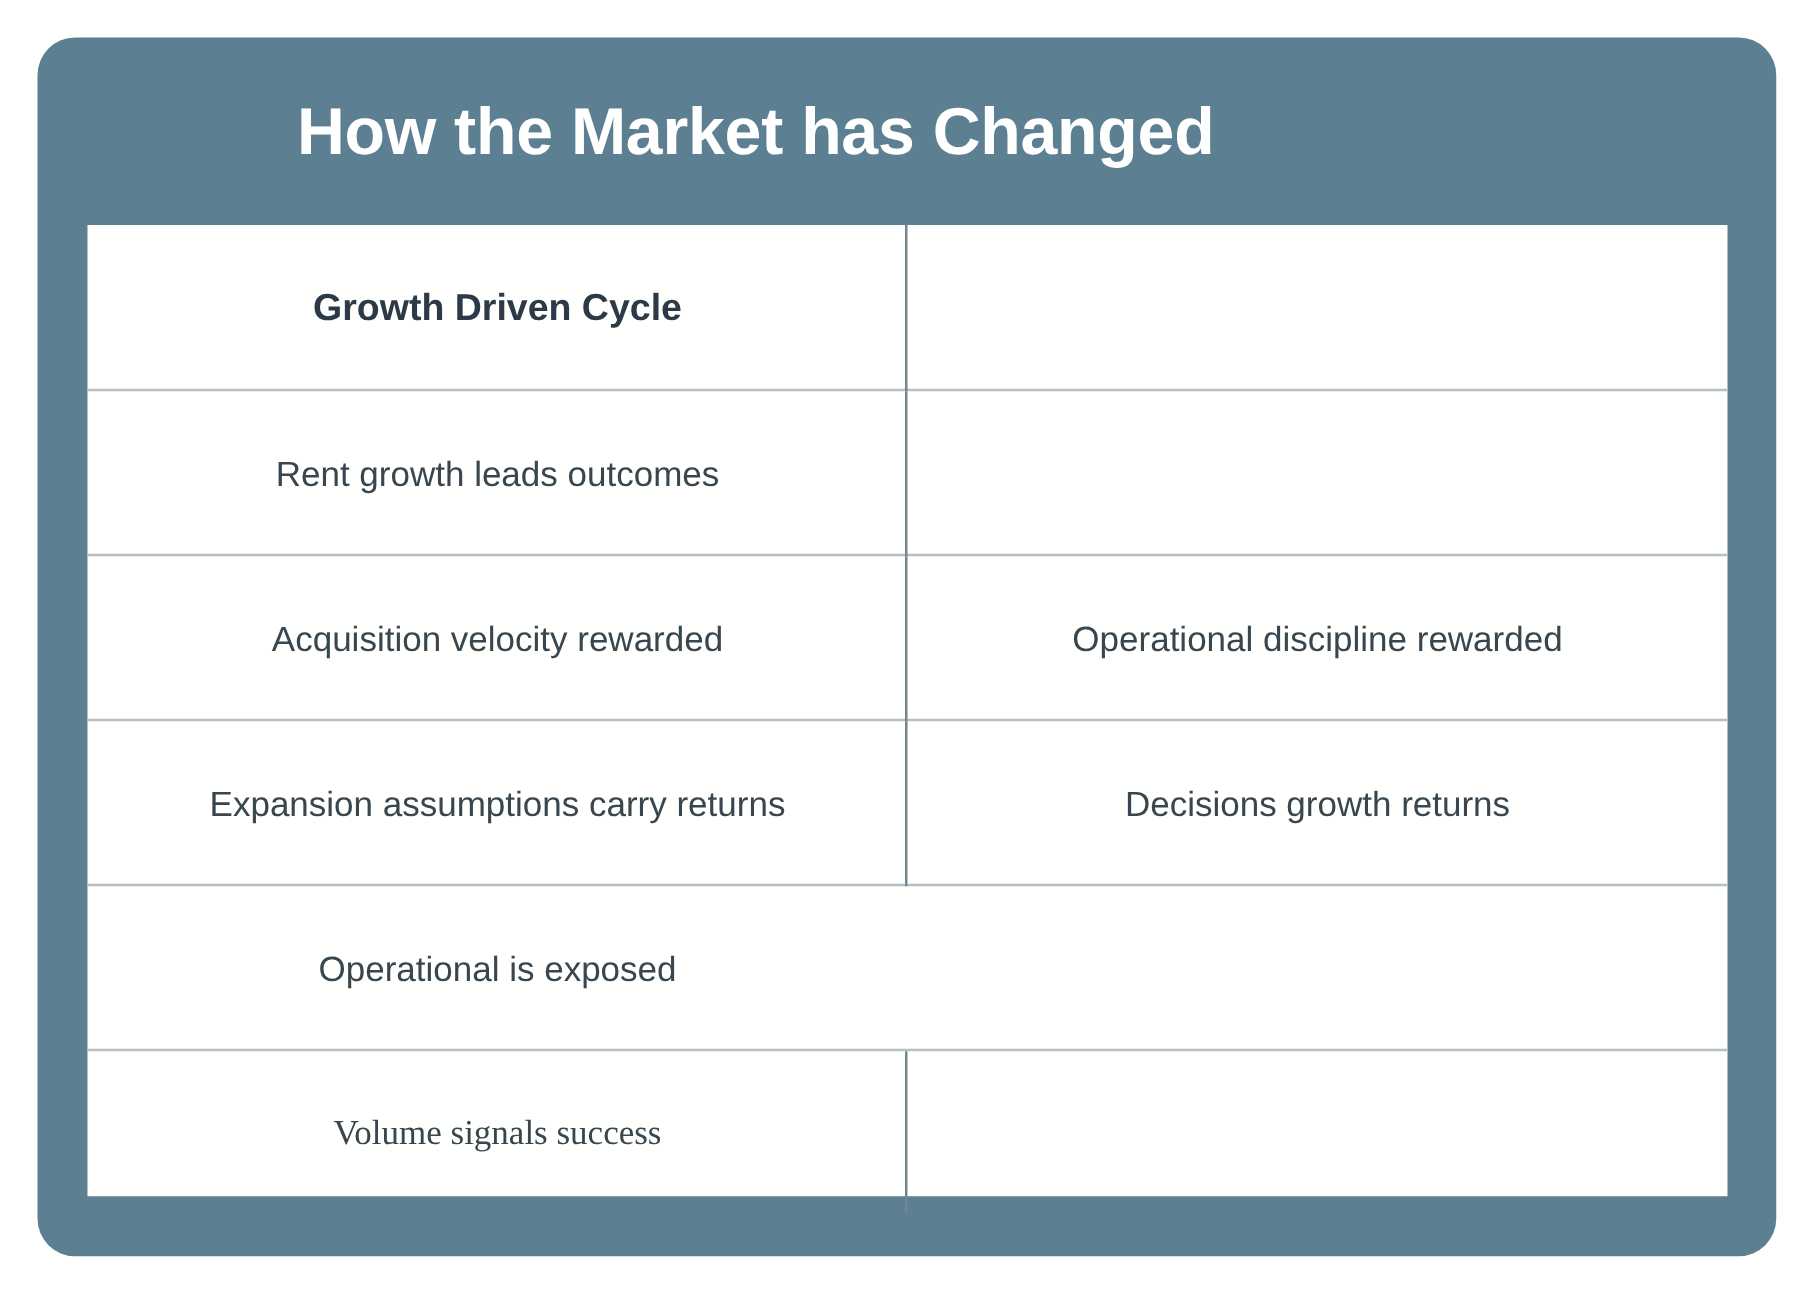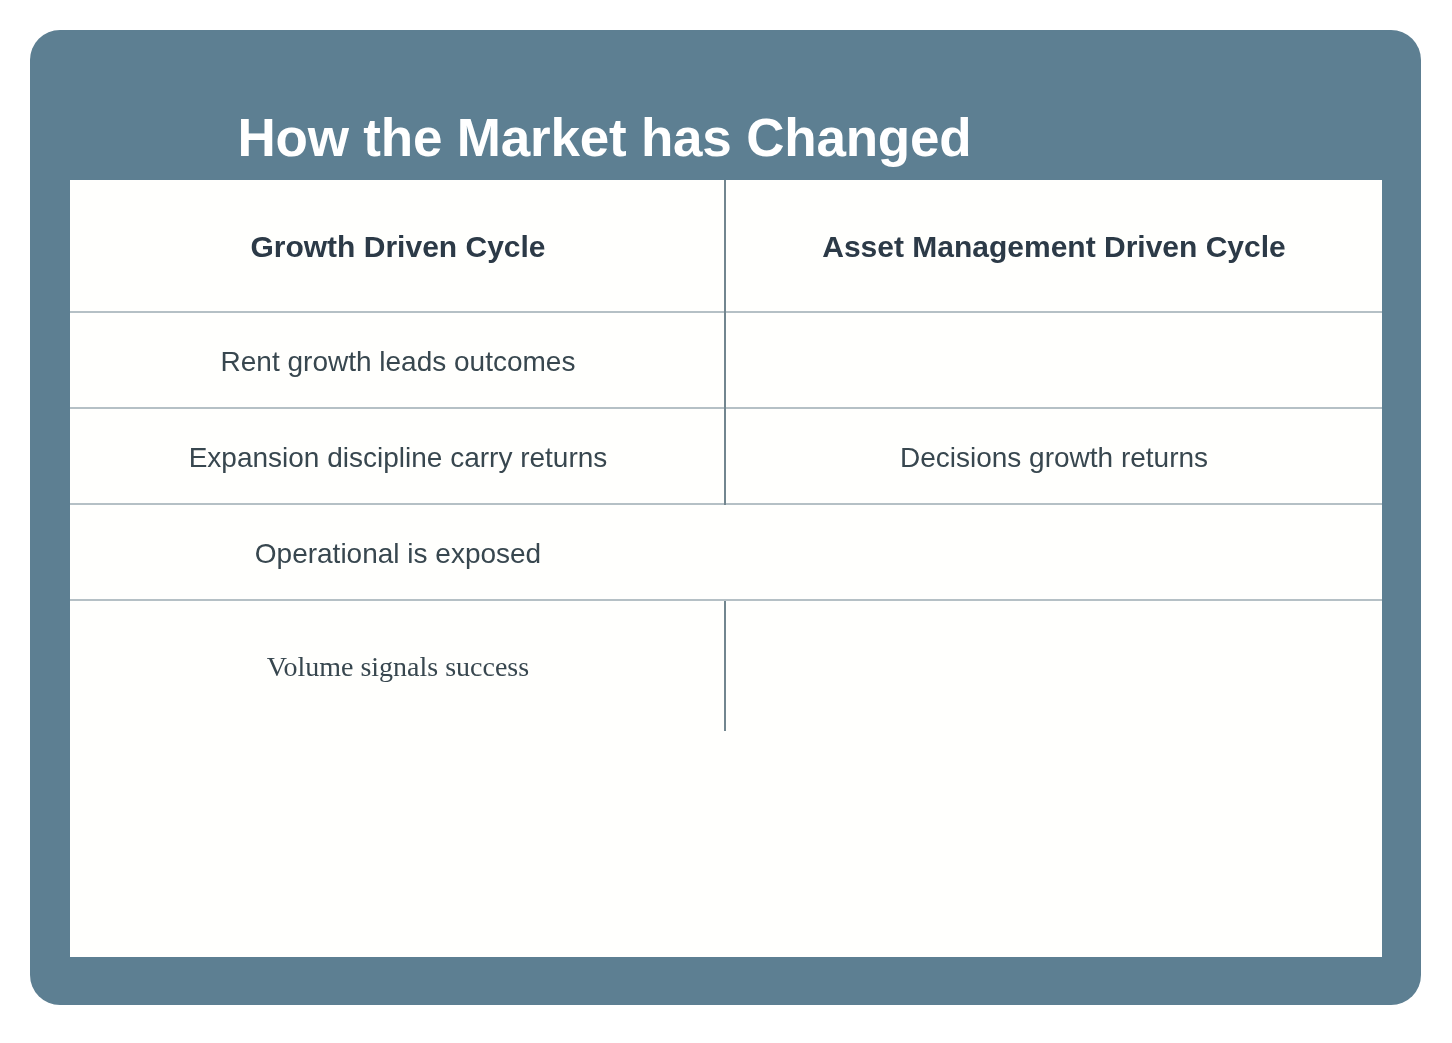--- a/index.html
+++ b/index.html
@@ -41,21 +41,20 @@
     left: 0;
     top: 47px;
     width: 1149px;
     text-align: center;
     color: #ffffff;
     font-size: 53px;
     font-weight: bold;
     letter-spacing: -0.2px;
     line-height: 1.1;
     white-space: nowrap;
-    margin-top: 32px;
   }
 
   
   .table {
     position: absolute;
     left: 40px;
     top: 150px;
     width: 1312px;
     height: 777px;
     box-sizing: border-box;
@@ -65,21 +64,21 @@
   }
 
   .trow {
     display: flex;
     flex-direction: row;
     flex: 0 0 auto;
     position: relative;
   }
 
   .trow.header-row { height: 133px; }
-  .trow.data-row   { height: 96px; }
+  .trow.data-row   { height: 132px; }
   .trow.data-row.last { height: 130px; font-family: Liberation Serif, serif; }
 
   
   .trow::after {
     content: "";
     position: absolute;
     left: 0;
     right: 0;
     bottom: 0;
     height: 2px;
@@ -135,35 +134,40 @@
   <div class="card">
 
     <div class="card-title">How the Market has Changed</div>
 
     <div class="table">
 
       <div class="trow header-row">
         <div class="tcell col-left">
           <span class="head-text">Growth Driven Cycle</span>
         </div>
-        <div class="tcell col-right">
-          <span class="head-text">Asset Management Driven Cycle</span>
-        </div>
       </div>
 
       <div class="trow data-row">
         <div class="tcell col-left">
           <span class="cell-text">Rent growth leads outcomes</span>
         </div>
       </div>
 
+      <div class="trow data-row">
+        <div class="tcell col-left">
+          <span class="cell-text">Acquisition velocity rewarded</span>
+        </div>
+        <div class="tcell col-right">
+          <span class="cell-text">Operational discipline rewarded</span>
+        </div>
+      </div>
 
       <div class="trow data-row">
         <div class="tcell col-left">
-          <span class="cell-text">Expansion discipline carry returns</span>
+          <span class="cell-text">Expansion assumptions carry returns</span>
         </div>
         <div class="tcell col-right">
           <span class="cell-text">Decisions growth returns</span>
         </div>
       </div>
 
       <div class="trow data-row">
         <div class="tcell col-right">
           <span class="cell-text">Operational is exposed</span>
         </div>

